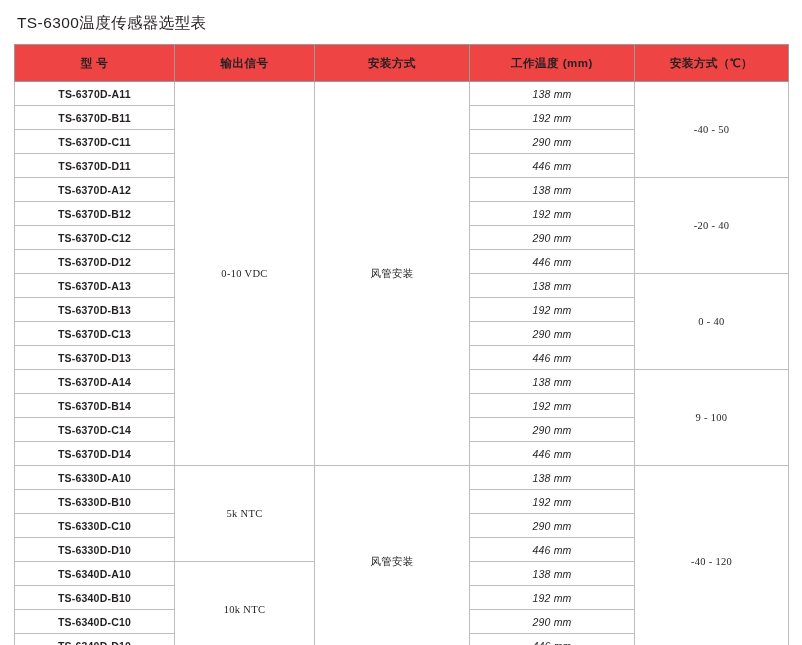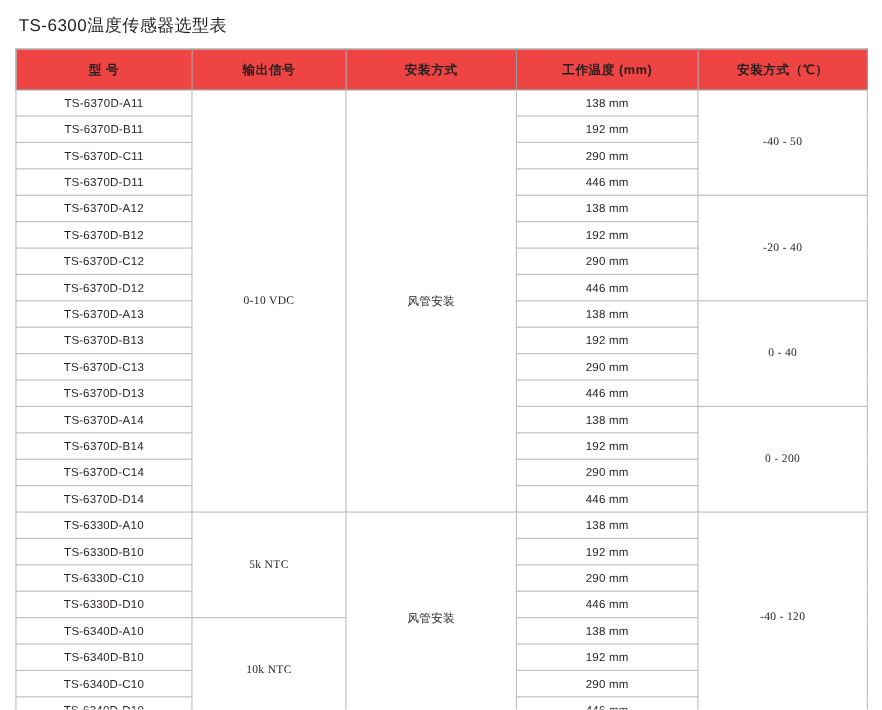--- a/index.html
+++ b/index.html
@@ -45,33 +45,34 @@
   }
   table.spec thead th {
     background: #ef4444;
     font-weight: bold;
     font-size: 11.5px;
     height: 36px;
     border: 1px solid #9a9a9a;
     letter-spacing: 0.5px;
   }
   td.model {
-    font-weight: normal;
+    font-weight: bold;
     font-size: 10.5px;
     letter-spacing: 0.2px;
     height: 23px;
   }
   td.signal, td.mount, td.temp {
     font-size: 10.5px;
     letter-spacing: 0.3px;
     font-family: Liberation Serif, serif;
   }
   td.len {
     font-size: 10px;
     letter-spacing: 0.2px;
+    font-style: italic;
   }
   col.c1 { width: 160px; }
   col.c2 { width: 140px; }
   col.c3 { width: 155px; }
   col.c4 { width: 165px; }
   col.c5 { width: 154px; }
 </style>
 </head>
 <body>
 
@@ -145,21 +146,21 @@
           <td class="model">TS-6370D-C13</td>
           <td class="len">290 mm</td>
         </tr>
         <tr>
           <td class="model">TS-6370D-D13</td>
           <td class="len">446 mm</td>
         </tr>
         <tr>
           <td class="model">TS-6370D-A14</td>
           <td class="len">138 mm</td>
-          <td class="temp" rowspan="4">0 - 200</td>
+          <td class="temp" rowspan="4">9 - 100</td>
         </tr>
         <tr>
           <td class="model">TS-6370D-B14</td>
           <td class="len">192 mm</td>
         </tr>
         <tr>
           <td class="model">TS-6370D-C14</td>
           <td class="len">290 mm</td>
         </tr>
         <tr>

